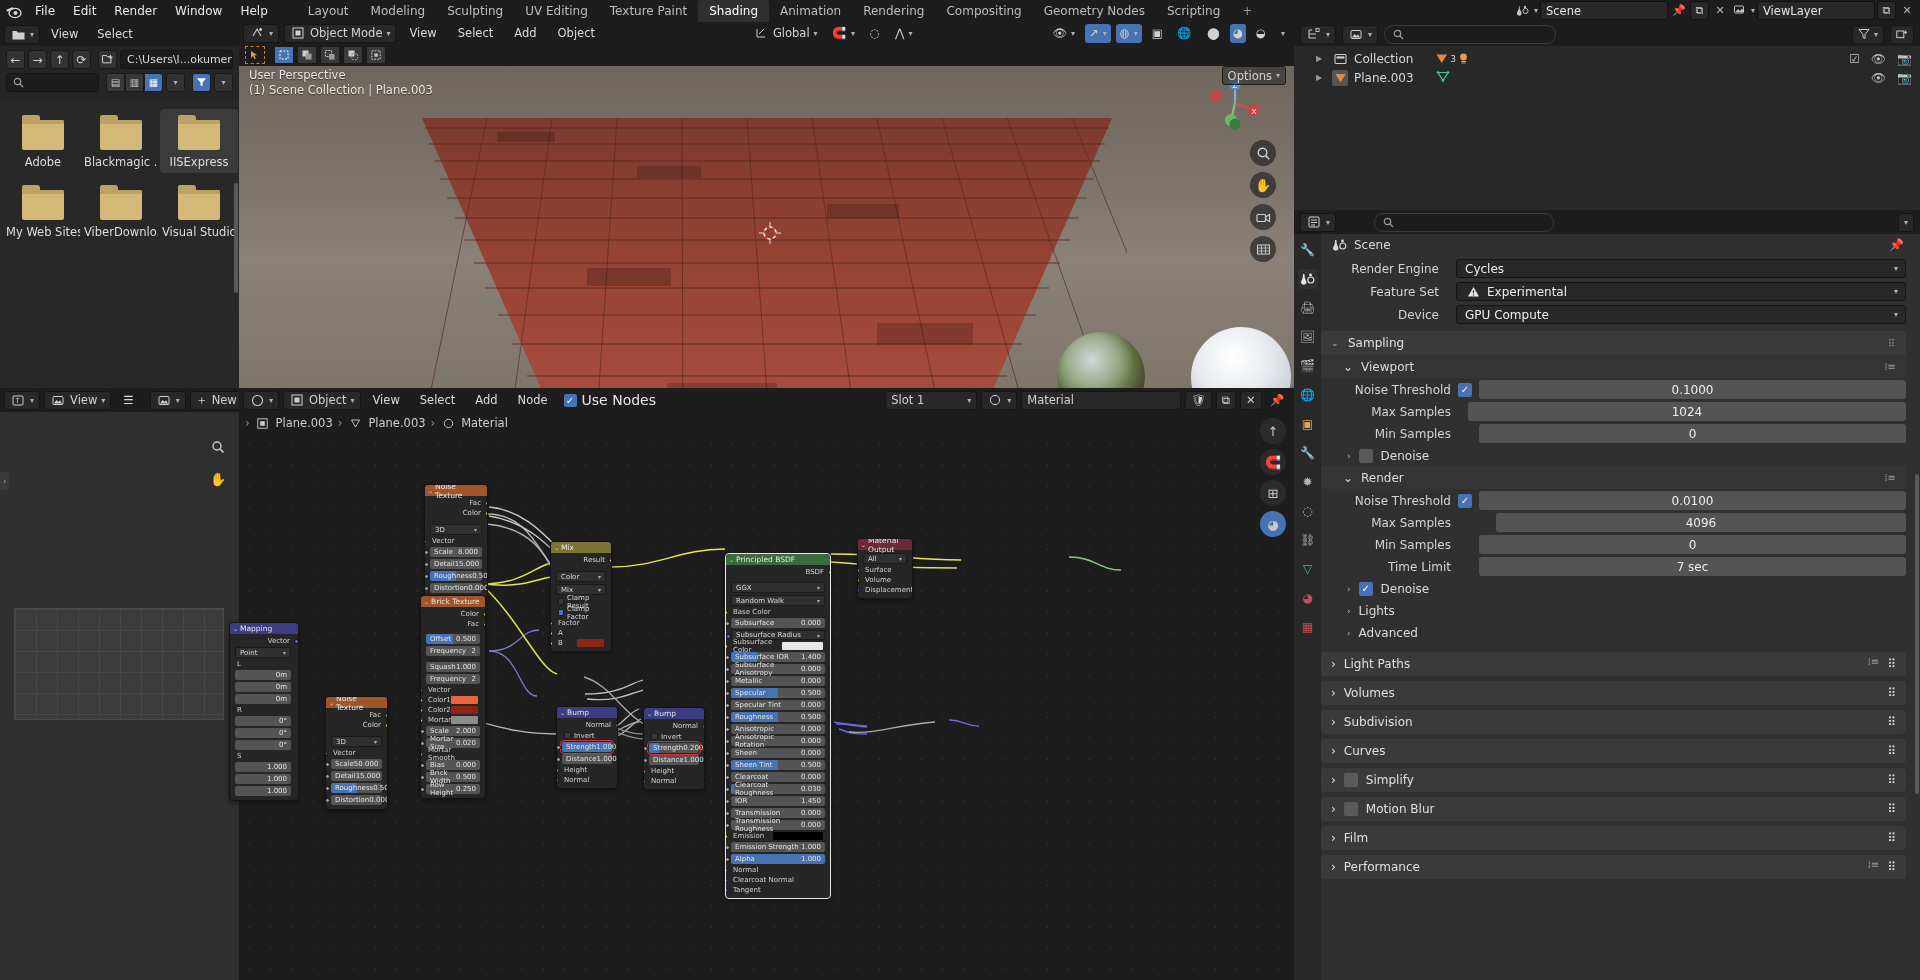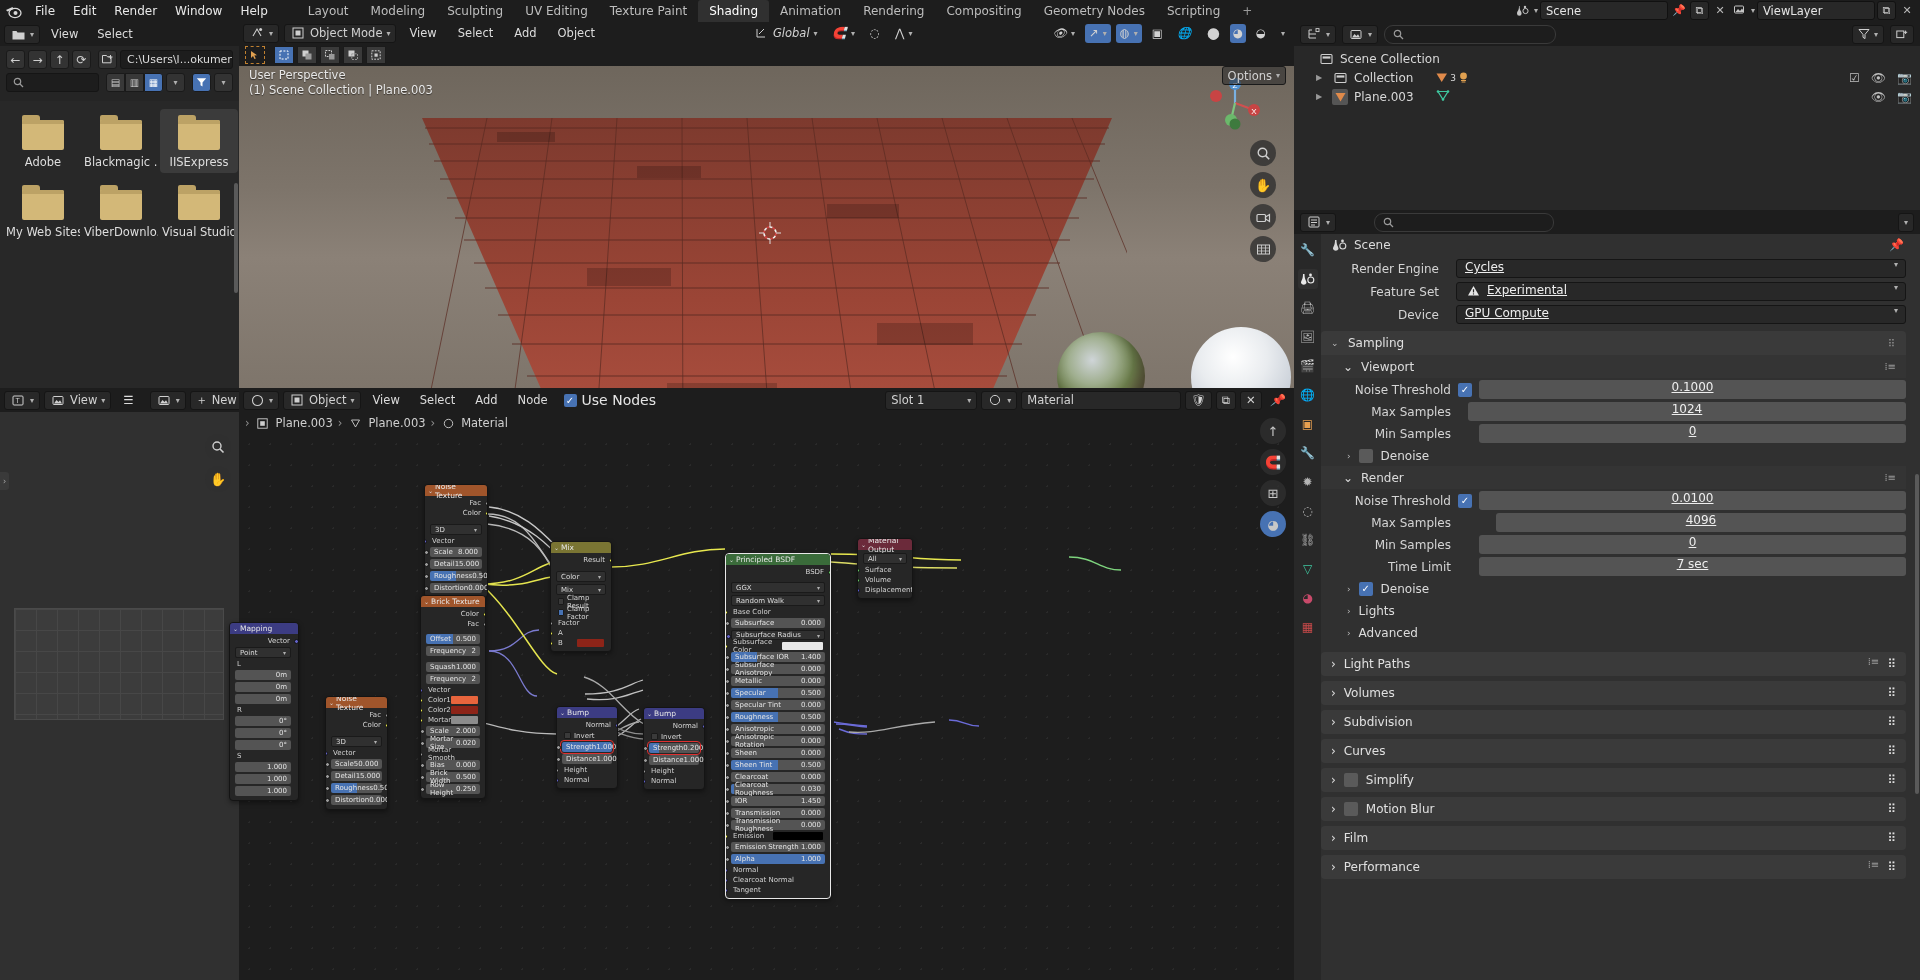--- a/index.html
+++ b/index.html
@@ -21,21 +21,21 @@
   .tb-field { background:#282828; border:1px solid #111; border-radius:3px; height:19px; display:flex; align-items:center;
      padding:0 5px; font-size:11.5px; }
   .tb-btn { width:19px;height:19px;background:#282828;border:1px solid #111;border-radius:3px;
      display:flex;align-items:center;justify-content:center; color:#c8c8c8;font-size:11px;}
   .tb-ico { width:18px;height:19px;display:flex;align-items:center;justify-content:center;color:#b9b9b9;font-size:11px;}
 
   
   .editor { position:absolute; background:#303030; }
   .hb { height:19px; background:#282828; border:1px solid #151515; border-radius:3px; display:flex;
       align-items:center; padding:0 5px; gap:4px; color:#d2d2d2; font-size:11.5px; white-space:nowrap;}
-  .hb.flat { background:transparent; border:none;font-style:italic; }
+  .hb.flat { background:transparent; border:none; }
   .hmenu { padding:0 8px; line-height:19px; font-size:11.5px; color:#dcdcdc; white-space:nowrap;}
   .chev { font-size:8px; color:#b0b0b0; }
   .icoBox { width:16px;height:16px;display:inline-flex;align-items:center;justify-content:center;}
 
   
   #filebrowser { left:0; top:22px; width:239px; height:366px; background:#303030;}
   .fb-head { height:24px; background:#1d1d1d; display:flex; align-items:center; padding:0 4px; gap:3px;}
   .fb-tools { height:55px; background:#252525; padding:4px 6px; }
   .fb-row { display:flex; align-items:center; gap:3px; margin-bottom:4px;}
   .navbtn { width:19px;height:19px;background:#333;border:1px solid #1a1a1a;border-radius:3px;
@@ -139,22 +139,22 @@
   .pr-search { flex:1; max-width:180px; height:19px;background:#1d1d1d;border:1px solid #3a3a3a;border-radius:9px;
      display:flex;align-items:center;padding:0 8px;gap:5px;font-size:11px;color:#7c7c7c; margin-left:32px;}
   .pr-tabs { position:absolute; left:0; top:24px; width:27px; bottom:0; background:#282828;
      display:flex; flex-direction:column; align-items:center; padding-top:6px; gap:9px;}
   .ptab { width:20px;height:20px;display:flex;align-items:center;justify-content:center;font-size:12px;color:#b4b4b4;border-radius:3px;}
   .ptab.active { background:#303030; color:#fff;}
   .pr-body { position:absolute; left:27px; top:24px; right:0; bottom:0; background:#303030; overflow:hidden; padding:0 6px 0 0;}
   .breadcrumb-pr { height:22px; display:flex;align-items:center; gap:7px; padding:0 10px; font-size:12px; color:#dcdcdc;}
   .prow { height:21px; display:flex; align-items:center; gap:17px; margin:2px 8px 0 0; }
   .plabel { width:118px; text-align:right; font-size:12px; color:#d4d4d4; }
-  .pfield { flex:1; height:19px; background:#545454; border-radius:3px; display:flex;align-items:flex-start;
-     justify-content:center; font-size:12px; color:#eee; position:relative;text-decoration:underline;}
+  .pfield { flex:1; height:19px; background:#545454; border-radius:3px; display:flex;align-items:center;
+     justify-content:center; font-size:12px; color:#eee; position:relative;}
   .pfield.dd { background:#282828; border:1px solid #151515; justify-content:flex-start; padding:0 8px; gap:6px;}
   .pfield .ddchev { position:absolute; right:7px; font-size:8px; color:#b0b0b0;}
   .pcheck { width:14px;height:14px;border-radius:2px;background:#4772b3;display:flex;align-items:center;
      justify-content:center;color:#fff;font-size:10px;}
   .pcheck.off { background:#5a5a5a; }
   .panel { margin:6px 8px 0 0; background:#3a3a3a; border-radius:4px; }
   .panelhdr { height:24px; display:flex;align-items:center; gap:8px; padding:0 10px; font-size:12px; color:#e0e0e0;}
   .panelhdr .tri { font-size:9px; color:#bbb; width:9px;}
   .panelhdr .dots { margin-left:auto; color:#8e8e8e; font-size:10px; letter-spacing:1px;}
   .subhdr { height:23px; display:flex;align-items:center;gap:8px;padding:0 10px 0 22px;font-size:12px;color:#dcdcdc;
@@ -1282,30 +1282,20 @@
           <span class="chev">▾</span>
       </div>
       <div class="hb">
         <svg width="12" height="11" viewBox="0 0 12 11">
             <rect x="0.8" y="2" width="7" height="6.6" fill="none" stroke="#cfcfcf" stroke-width="1"></rect>
             <path d="M9.6 1.6v3.4M8 3.3h3.2" stroke="#cfcfcf" stroke-width="1"></path>
           </svg>
       </div>
     </div>
     <div style="padding-top:3px">
-      <div class="ol-row">
-        <span class="arrow"></span>
-        <span class="icoBox">
-          <svg width="13" height="12" viewBox="0 0 13 12">
-              <rect x="1" y="1.5" width="11" height="9" rx="1" fill="none" stroke="#cfcfcf" stroke-width="1.1"></rect>
-              <rect x="2.6" y="3.4" width="7.8" height="2.2" fill="#cfcfcf"></rect>
-            </svg>
-        </span>
-        <span>Scene Collection</span>
-      </div>
       <div class="ol-row" style="padding-left:22px">
         <span class="arrow">▶</span>
         <span class="icoBox">
           <svg width="13" height="12" viewBox="0 0 13 12">
               <rect x="1" y="1.5" width="11" height="9" rx="1" fill="none" stroke="#cfcfcf" stroke-width="1.1"></rect>
               <rect x="2.6" y="3.4" width="7.8" height="2.2" fill="#cfcfcf"></rect>
             </svg>
         </span>
         <span>Collection</span>
         <span style="margin-left:16px;display:flex;align-items:center;gap:1px">

